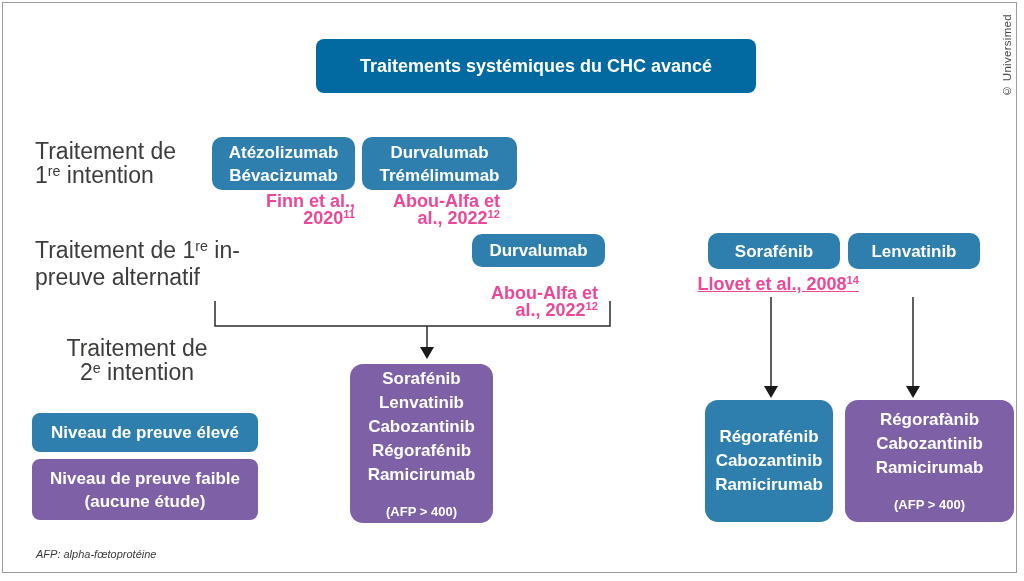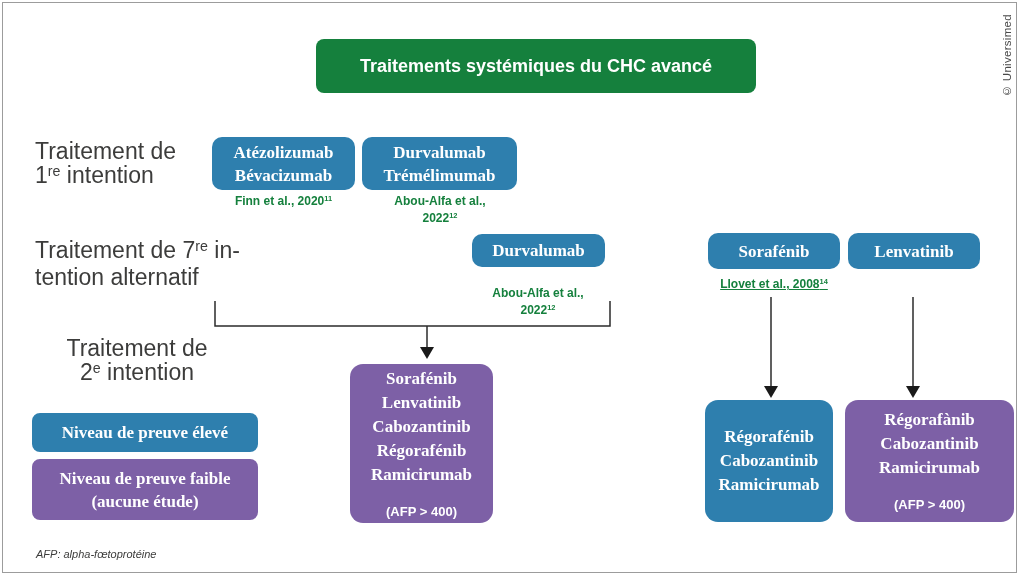--- a/index.html
+++ b/index.html
@@ -3,43 +3,43 @@
 <meta charset="utf-8">
 <style>
   html,body{margin:0;padding:0;background:#fff;}
   #canvas{
     position:relative;width:1024px;height:581px;background:#ffffff;overflow:hidden;
     font-family:"Liberation Sans","DejaVu Sans",sans-serif;color:#3c3c3b;
   }
   #frame{position:absolute;left:2px;top:2px;width:1013px;height:569px;border:1px solid #9c9c9c;}
   #arrows{position:absolute;left:0;top:0;pointer-events:none;}
   .title-banner{
-    position:absolute;left:316px;top:39px;width:440px;height:54px;background:#15803d;
+    position:absolute;left:316px;top:39px;width:440px;height:54px;background:#0369a1;
     border-radius:8px;display:flex;align-items:center;justify-content:center;
   }
   .title-banner span{color:#fff;font-weight:bold;font-size:18px;}
   .copyright{
     position:absolute;top:14px;right:11px;writing-mode:vertical-rl;transform:rotate(180deg);
     font-size:11.5px;color:#4a4a4a;letter-spacing:0.3px;
   }
   .row-label{position:absolute;font-size:23px;line-height:24px;color:#3c3c3b;}
   .row-label sup, .cite sup{font-size:0.62em;position:relative;top:-0.5em;vertical-align:baseline;}
   .pill{
     position:absolute;background:#2e7fae;border-radius:10px;color:#fff;
     display:flex;flex-direction:column;align-items:center;justify-content:center;
     text-align:center;
   }
-  .pill .box-text{font-weight:bold;font-size:17px;line-height:23px;white-space:pre-line;font-family:Liberation Serif, serif;}
+  .pill .box-text{font-weight:bold;font-size:17px;line-height:23px;white-space:pre-line;}
   .pill .box-note{font-weight:bold;font-size:13px;line-height:18px;margin-top:16px;}
   .pill.purple{background:#7d60a6;}
   .pill.big{border-radius:13px;}
   .pill.big .box-text{line-height:24px;}
   .cite{
-    position:absolute;font-size:12px;font-weight:bold;color:#15803d;
-    text-align:center;line-height:17px;
+    position:absolute;font-size:18px;font-weight:bold;color:#ec4899;
+    text-align:right;line-height:17px;
   }
   .legend-pill .box-text{white-space:pre-line;}
   .footnote{position:absolute;left:36px;top:548px;font-style:italic;font-size:11px;color:#3c3c3b;}
 </style>
 </head>
 <body>
 
 <div id="canvas">
 
   <div id="frame"></div>
@@ -59,22 +59,22 @@
   </div>
 
   <div class="copyright">© Universimed</div>
 
   <div class="row-label" style="left:35px;top:139px;">
     <span>Traitement de</span><br>
     <span>1</span><sup>re</sup><span> intention</span>
   </div>
 
   <div class="row-label" style="left:35px;top:238px;">
-    <span>Traitement de 7</span><sup>re</sup><span> in-</span><br>
-    <span>tention alternatif</span>
+    <span>Traitement de 1</span><sup>re</sup><span> in-</span><br>
+    <span>preuve alternatif</span>
   </div>
 
   <div class="row-label" style="left:56px;top:336px;width:162px;text-align:center;">
     <span>Traitement de</span><br>
     <span>2</span><sup>e</sup><span> intention</span>
   </div>
 
   <div class="pill" style="left:212px;top:137px;width:143px;height:53px;">
     <span class="box-text">Atézolizumab
 Bévacizumab</span>

